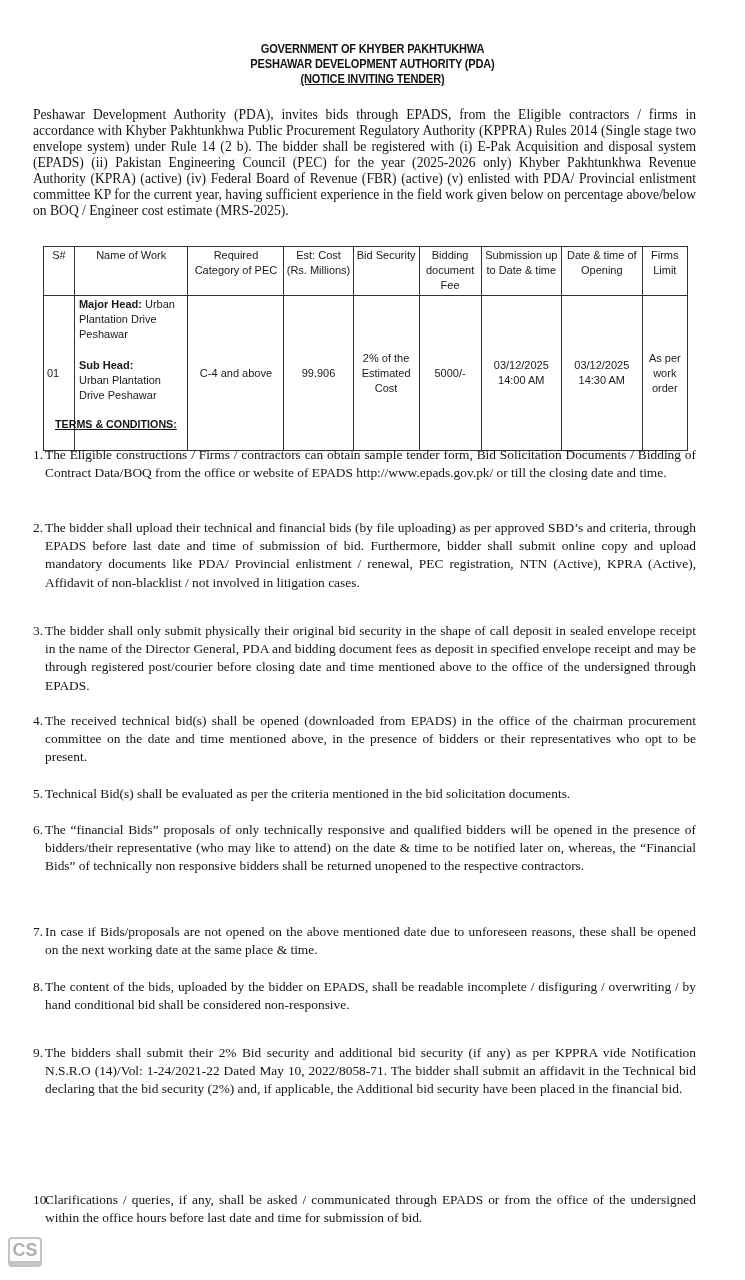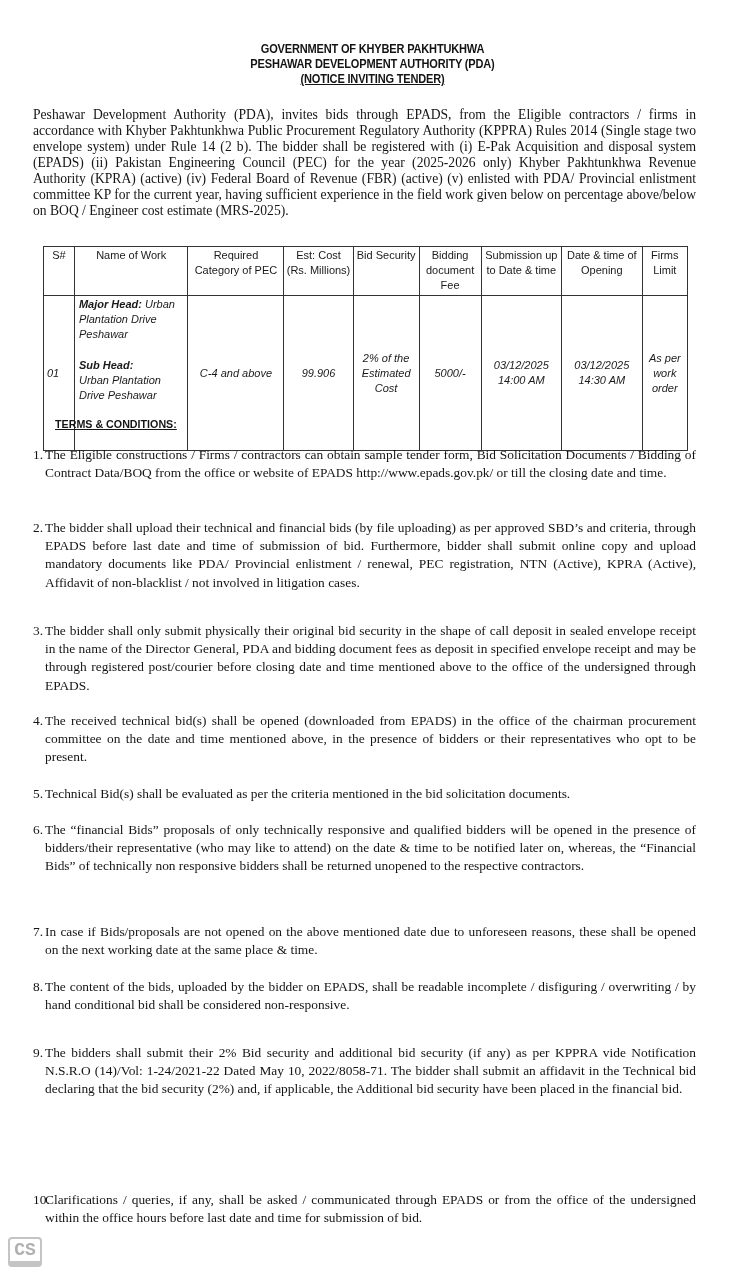--- a/index.html
+++ b/index.html
@@ -20,38 +20,38 @@
   table.tender {
     position: absolute; top: 246px; left: 43px; width: 645px;
     border-collapse: collapse; font-family: "Liberation Sans", sans-serif;
     font-size: 11px; line-height: 15px; color: #1a1a1a;
   }
   table.tender th, table.tender td {
     border: 1px solid #333; text-align: center; vertical-align: top; padding: 1px 2px;
     font-weight: normal;
   }
   table.tender th { height: 46px; }
-  table.tender td { vertical-align: middle; height: 152px; font-style: italic; }
+  table.tender td { vertical-align: middle; height: 152px; }
   table.tender td.work { text-align: left; vertical-align: top; padding-left: 4px; }
   table.tender td.sn { text-align: left; padding-left: 3px; }
   .bold { font-weight: bold; }
   .terms-heading {
     position: absolute; top: 418px; left: 55px;
     font-family: "Liberation Sans", sans-serif; font-weight: bold; font-size: 11.5px;
     text-decoration: underline; transform: scaleX(0.93); transform-origin: left;
   }
   .term {
     position: absolute; left: 33px; width: 663px;
     font-size: 13.4px; line-height: 18.2px; text-align: justify;
   }
   .term .num { position: absolute; left: 0; top: 0; width: 22px; }
   .term .txt { display: block; margin-left: 12px; }
   .watermark {
     position: absolute; left: 8px; top: 1237px; display: flex; align-items: center;
-    font-family: Liberation Mono, monospace; color: #b5b5b5;
+    font-family: Liberation Sans, sans-serif; color: #b5b5b5;
   }
   .cs-logo {
     width: 34px; height: 30px; border: 2px solid #c4c4c4; border-radius: 4px;
     border-bottom-width: 6px; display: flex; align-items: center; justify-content: center;
     font-weight: bold; font-size: 18px; color: #b0b0b0; box-sizing: border-box; margin-right: 6px;
   }
   .cs-text { font-size: 24px; }
 </style>
 </head>
 <body>

